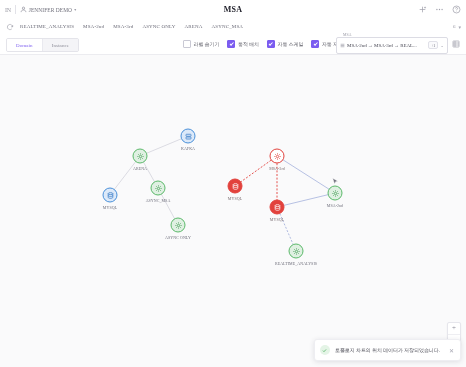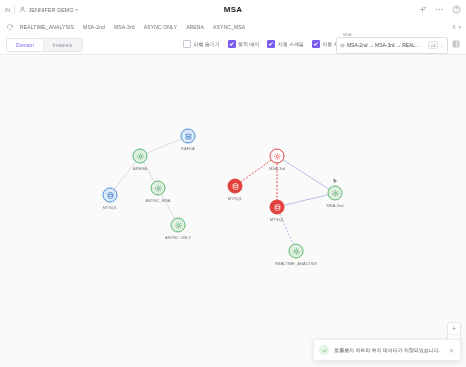--- a/index.html
+++ b/index.html
@@ -3,21 +3,21 @@
 <meta charset="utf-8">
 <style>
   html,body{margin:0;padding:0;}
   body{
     width:466px;height:367px;overflow:hidden;
     background:#f7f8fa;
     font-family:"Liberation Sans","DejaVu Sans",sans-serif;
     -webkit-font-smoothing:antialiased;
     color:#3c3c46;
   }
-  .app{position:relative;width:466px;height:295px;}
+  .app{position:relative;width:466px;height:295px;font-family:Liberation Serif, serif;}
 
   
   .topbar{
     position:absolute;left:0;top:0;width:466px;height:19px;
     background:#ffffff;border-bottom:1px solid #ececf0;
     display:flex;align-items:center;
   }
   .tb-left{display:flex;align-items:center;gap:4px;padding-left:5px;}
   .tb-logo{font-size:6px;color:#9b9ba6;letter-spacing:-.3px;}
   .tb-div{width:1px;height:9px;background:#e2e2e8;}

